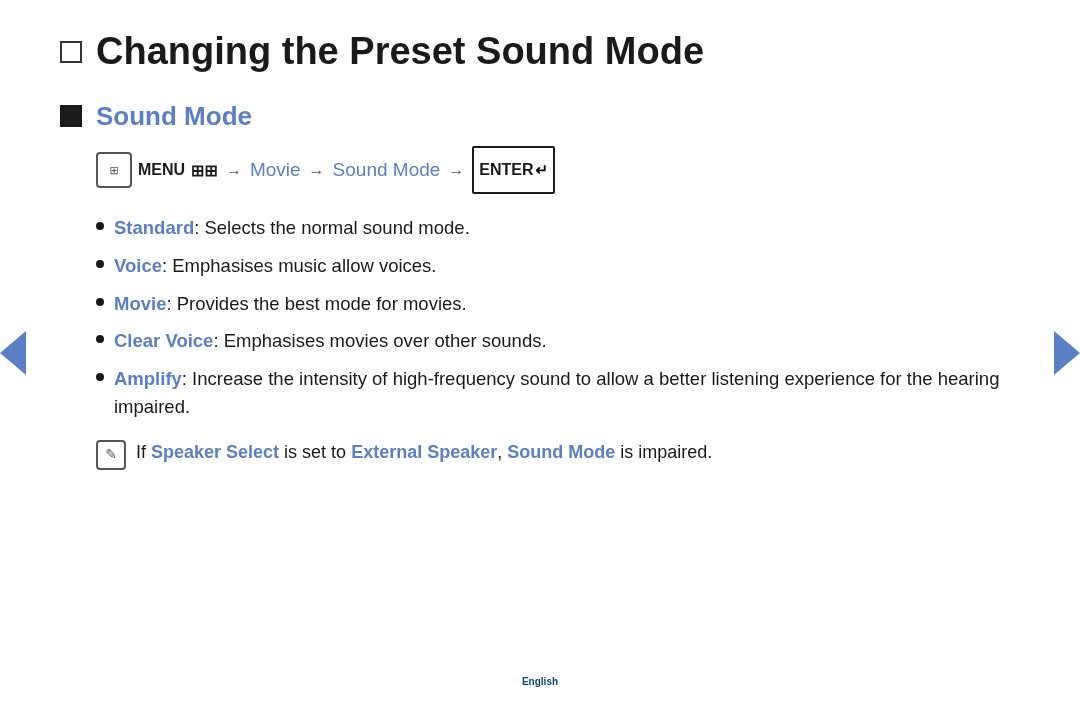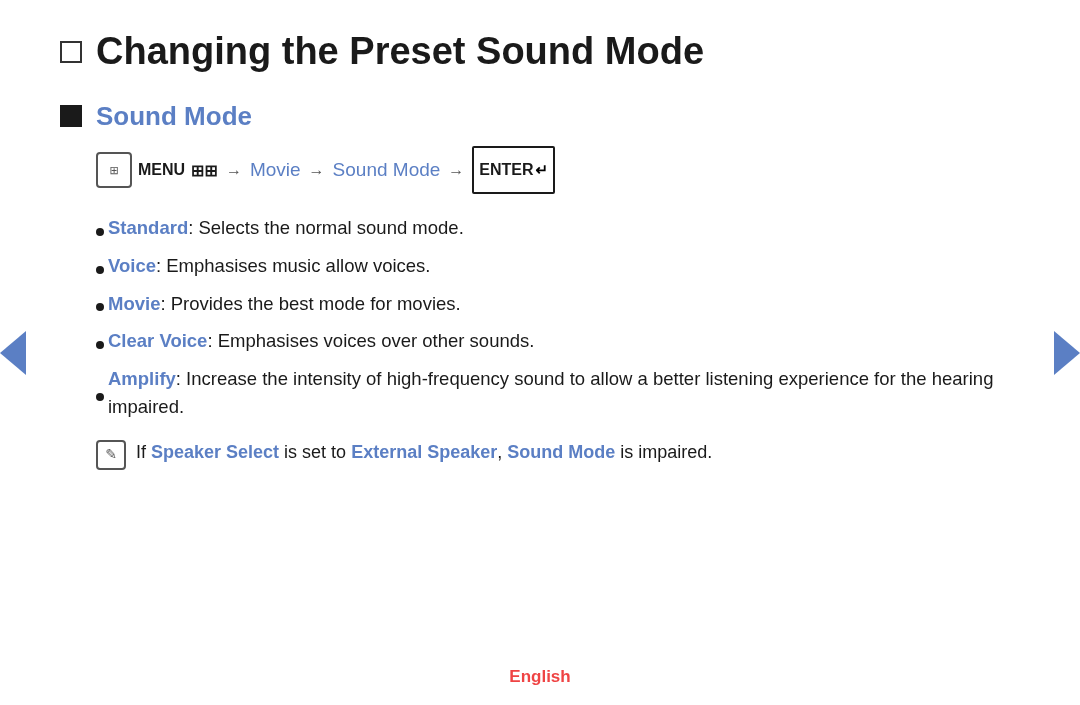--- a/index.html
+++ b/index.html
@@ -131,22 +131,22 @@
     }
 
     .bullet-list {
       list-style: none;
       padding: 0;
       margin-bottom: 18px;
     }
 
     .bullet-list li {
       display: flex;
-      align-items: center;
-      gap: 4px;
+      align-items: flex-start;
+      gap: 10px;
       margin-bottom: 10px;
       font-size: 18.5px;
       line-height: 1.5;
       color: #1a1a1a;
     }
 
     .bullet-dot {
       width: 8px;
       height: 8px;
       background: #1a1a1a;
@@ -212,23 +212,23 @@
       border-bottom: 22px solid transparent;
       border-left: 26px solid #5b7fc4;
       cursor: pointer;
     }
 
     .footer {
       position: absolute;
       bottom: 18px;
       left: 50%;
       transform: translateX(-50%);
-      font-size: 17px;
+      font-size: 10px;
       font-weight: 700;
-      color: #ef4444;
+      color: #0c4a6e;
     }
   </style>
 </head>
 <body>
 
 <div class="page-container">
 
   <div class="main-title">
     <span class="checkbox-icon"></span>
     <span class="main-title-text">Changing the Preset Sound Mode</span>
@@ -272,21 +272,21 @@
         </li>
         <li>
           <div class="bullet-dot"></div>
           <span>
             <span class="term">Movie</span><span>: Provides the best mode for movies.</span>
           </span>
         </li>
         <li>
           <div class="bullet-dot"></div>
           <span>
-            <span class="term">Clear Voice</span><span>: Emphasises voices over other sounds.</span>
+            <span class="term">Clear Voice</span><span>: Emphasises movies over other sounds.</span>
           </span>
         </li>
         <li>
           <div class="bullet-dot"></div>
           <span>
             <span class="term">Amplify</span><span>: Increase the intensity of high-frequency sound to allow a better listening experience for the hearing impaired.</span>
           </span>
         </li>
       </ul>
 

